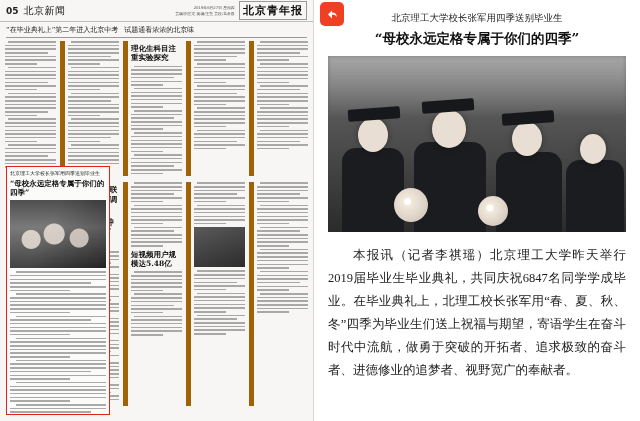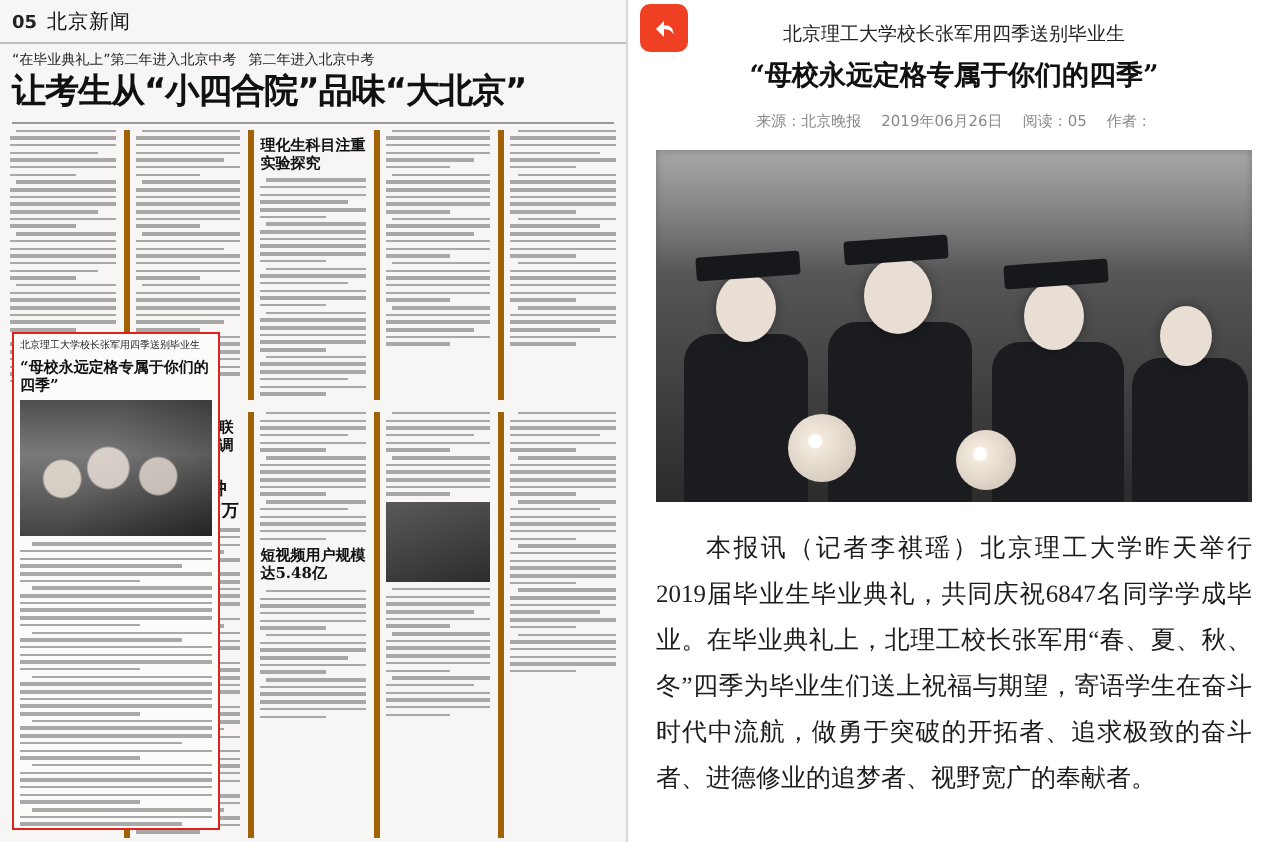--- a/index.html
+++ b/index.html
@@ -114,21 +114,21 @@
     display: flex;
     gap: 4px;
     padding: 0 5px;
     box-sizing: border-box;
   }
   .col {
     flex: 1 1 0;
     min-width: 0;
   }
   .col + .col {
-    border-left: 3px solid #a16207;
+    border-left: 5px solid #a16207;
     padding-left: 3px;
   }
 
   
   .lines {
     display: block;
   }
   .lines i {
     display: block;
     height: 1.5px;
@@ -316,30 +316,34 @@
 
 <div class="page">
 
   <div class="paper">
 
     <div class="paper-head">
       <div class="paper-head-left">
         <span class="paper-folio">05</span>
         <span class="paper-name">北京新闻</span>
       </div>
+      <div class="paper-head-right">
+        <div class="paper-meta">
+          <div>2019年6月27日 星期四</div>
+          <div>责编/刘艺龙 美编/王慧 责校/葛冬春</div>
+        </div>
+        <div class="masthead">北京青年报</div>
+      </div>
     </div>
 
     <div class="kicker-row">
       <span class="k">“在毕业典礼上”第二年进入北京中考</span>
-      <span class="k">第二年进入北京中考</span>
+      <span class="k">试题通看浓浓的北京味</span>
     </div>
 
-    <div class="headline">
-      <span>让考生从</span><span class="quote">“小四合院”</span><span>品味</span><span class="quote">“大北京”</span>
-    </div>
     <div class="hr-thin"></div>
 
     <div class="cols">
       <div class="col">
         <div class="lines">
           <i class="ind"></i>
             <i></i>
             <i></i>
             <i class="mid"></i>
             <i></i>
@@ -748,26 +752,20 @@
 
     <div class="back-btn">
       <svg width="14" height="14" viewBox="0 0 14 14">
         <path d="M3 7.5 L7 3.5 L7 5.6 C10.2 5.6 11.6 7 11.8 10.2 C10.6 8.2 9.2 7.6 7 7.6 L7 11.5 Z" fill="#ffffff"></path>
       </svg>
     </div>
 
     <div class="art-kicker">北京理工大学校长张军用四季送别毕业生</div>
     <div class="art-title">“母校永远定格专属于你们的四季”</div>
 
-    <div class="art-meta">
-      <span><span>来源：</span><span>北京晚报</span></span>
-      <span>2019年06月26日</span>
-      <span><span>阅读：</span><span>05</span></span>
-      <span>作者：</span>
-    </div>
 
     <div class="art-photo">
       <div class="bg"></div>
       <div class="blur-top"></div>
 
       <div class="gown" style="left:14px; top:92px; width:62px; height:86px;"></div>
       <div class="p" style="left:30px; top:62px; width:30px; height:34px;"></div>
       <div class="cap" style="left:20px; top:52px;"></div>
 
       <div class="gown" style="left:86px; top:86px; width:72px; height:92px;"></div>

